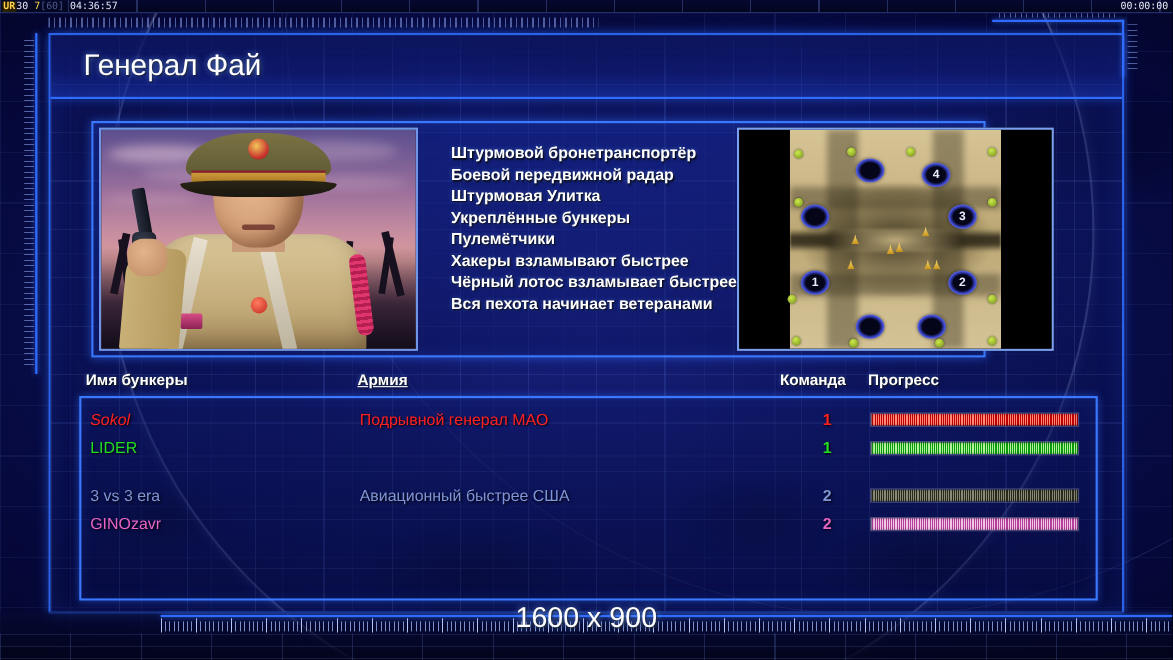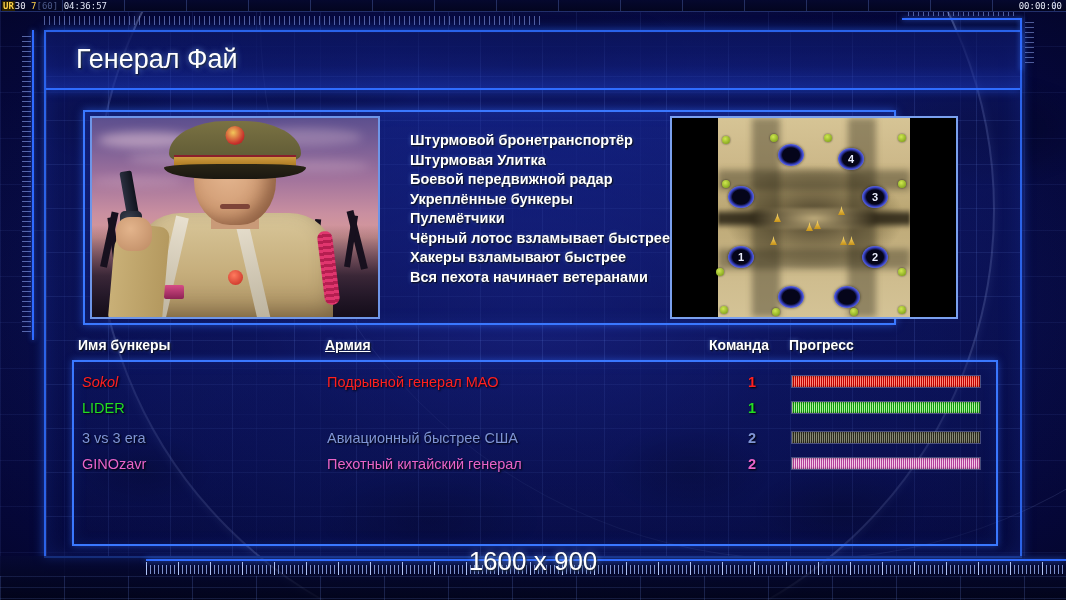--- a/index.html
+++ b/index.html
@@ -544,26 +544,26 @@
             <div class="cap-badge"></div>
             <div class="arm"></div>
             <div class="revolver-barrel"></div>
             <div class="revolver-cyl"></div>
             <div class="hand"></div>
           </div>
         </div>
 
         <div class="abilities">
           <div class="abil">Штурмовой бронетранспортёр</div>
+          <div class="abil">Боевой передвижной радар</div>
           <div class="abil">Штурмовая Улитка</div>
-          <div class="abil">Боевой передвижной радар</div>
           <div class="abil">Укреплённые бункеры</div>
           <div class="abil">Пулемётчики</div>
+          <div class="abil">Хакеры взламывают быстрее</div>
           <div class="abil">Чёрный лотос взламывает быстрее</div>
-          <div class="abil">Хакеры взламывают быстрее</div>
           <div class="abil">Вся пехота начинает ветеранами</div>
         </div>
 
         <div class="map-frame">
           <div class="map-terrain"></div>
           <div class="map-crossband" style="left:46px; right:46px; top:26%; height:10%;"></div>
           <div class="map-crossband" style="left:46px; right:46px; top:66%; height:10%;"></div>
           <div class="map-crossband" style="left:28%; width:10%; top:0; bottom:0;"></div>
           <div class="map-crossband" style="left:62%; width:10%; top:0; bottom:0;"></div>
           <div class="map-river"></div>
@@ -621,31 +621,30 @@
               <div class="p-fill" style="width: 100%; background: repeating-linear-gradient(to right, rgb(255, 138, 122) 0px, rgb(255, 138, 122) 1px, rgb(192, 0, 0) 1px, rgb(192, 0, 0) 2px); box-shadow: rgba(0, 0, 0, 0.5) 0px 0px 3px inset;"></div>
             </div>
           </div>
           <div class="prow" style="margin-top: 2px;">
             <div class="p-name" style="color: rgb(34, 221, 34);">LIDER</div>
             <div class="p-team" style="color: rgb(34, 221, 34);">1</div>
             <div class="p-prog">
               <div class="p-fill" style="width: 100%; background: repeating-linear-gradient(to right, rgb(181, 240, 160) 0px, rgb(181, 240, 160) 1px, rgb(10, 154, 10) 1px, rgb(10, 154, 10) 2px); box-shadow: rgba(0, 0, 0, 0.5) 0px 0px 3px inset;"></div>
             </div>
           </div>
-          <div class="prow" style="margin-top: 6px;">
+          <div class="prow" style="margin-top: 19px;">
             <div class="p-name" style="color: rgb(127, 149, 214);">3 vs 3 era</div>
             <div class="p-army" style="color: rgb(127, 149, 214);">Авиационный быстрее США</div>
             <div class="p-team" style="color: rgb(127, 149, 214);">2</div>
             <div class="p-prog">
               <div class="p-fill" style="width: 100%; background: repeating-linear-gradient(to right, rgb(138, 138, 120) 0px, rgb(138, 138, 120) 1px, rgb(42, 42, 28) 1px, rgb(42, 42, 28) 2px); box-shadow: rgba(0, 0, 0, 0.5) 0px 0px 3px inset;"></div>
             </div>
           </div>
           <div class="prow" style="margin-top: 2px;">
             <div class="p-name" style="color: rgb(232, 100, 200);">GINOzavr</div>
-            <div class="p-army" style="color: rgb(232, 100, 200);">Пехотный китайский генерал</div>
             <div class="p-team" style="color: rgb(232, 100, 200);">2</div>
             <div class="p-prog">
               <div class="p-fill" style="width: 100%; background: repeating-linear-gradient(to right, rgb(243, 200, 230) 0px, rgb(243, 200, 230) 1px, rgb(180, 64, 156) 1px, rgb(180, 64, 156) 2px); box-shadow: rgba(0, 0, 0, 0.5) 0px 0px 3px inset;"></div>
             </div>
           </div>
         </div>
     </div>
 
   </div>
 

